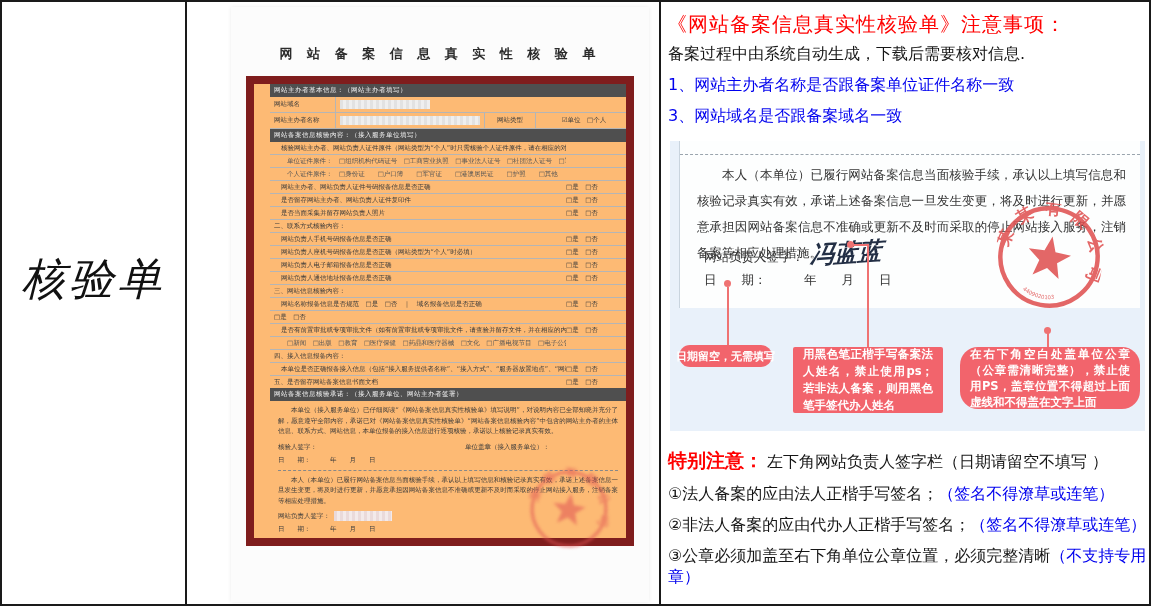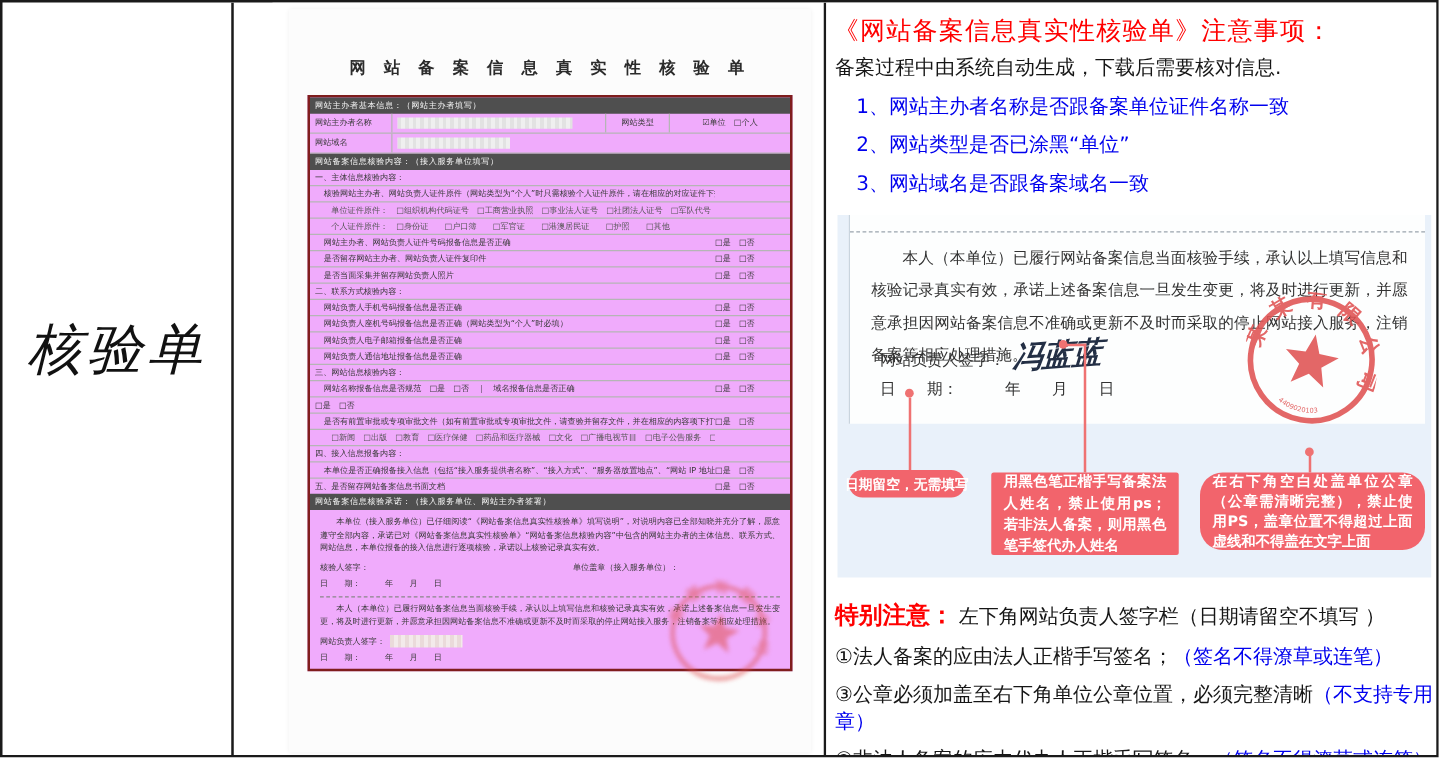--- a/index.html
+++ b/index.html
@@ -10,21 +10,21 @@
   
   .col-left { width:185px; flex:none; border-right:2px solid #1a1a1a; position:relative; }
   .big-label { position:absolute; top:248px; left:0; width:100%; text-align:center;
                font-family:"DejaVu Serif","Liberation Serif",serif; font-size:44px; letter-spacing:4px; color:#111;font-style:italic; }
 
   
   .col-mid { width:443px; flex:none; border-right:2px solid #1a1a1a; position:relative; background:#fff;margin-left:31px; }
   .paper { position:absolute; left:13px; top:5px; width:418px; height:595px; background:#fcfcfc; box-shadow:0 0 4px rgba(0,0,0,.08); }
   .f-title { margin-top:38px; text-align:center; font-family:"DejaVu Serif","Liberation Serif",serif;
              font-weight:bold; font-size:13px; letter-spacing:5px; color:#2b2b2b; }
-  .f-table { margin:13px auto 0 auto; width:388px; border:2px solid #7f1d1d; background:#f0abfc; }
+  .f-table { margin:13px auto 0 auto; width:388px; border:8px solid #7f1d1d; background:#fdba74;padding-left:16px; }
   .fbar { background:#4f4f4f; color:#f5f5f5; font-size:6.5px; line-height:13px; padding:0 4px; letter-spacing:.5px; }
   .frow { display:flex; align-items:center; border-bottom:1px solid #b5b5b5; font-size:6.5px; line-height:12px; color:#3a3a3a; padding:0 4px; }
   .frow:last-child { border-bottom:none; }
   .ft { flex:1; white-space:nowrap; overflow:hidden; }
   .fc { flex:none; width:56px; text-align:left; color:#3a3a3a; }
   .k-item .ft { padding-left:7px; }
   .k-opts .ft { padding-left:13px; color:#555; }
   .owner-row { display:flex; align-items:center; border-bottom:1px solid #b5b5b5; font-size:6.5px; line-height:15px; color:#3a3a3a; }
   .ocell { padding:0 4px; white-space:nowrap; }
   .olabel { width:66px; flex:none; border-right:1px solid #b5b5b5; }
@@ -40,21 +40,21 @@
   .sign-row .s1 { width:55%; }
   .date-row { margin-top:3px; line-height:10px; }
   .fdash { border-top:1px dashed #888; margin:5px 0 4px 0; }
   .small-stamp { position:absolute; right:16px; bottom:-12px; width:82px; height:82px; color:#e05353;
                  filter:blur(1.6px); opacity:.55; transform:rotate(8deg); }
 
   
   .col-right { flex:1; position:relative; background:#fff; padding-top:9px; }
   .r-title { margin-left:6px; font-size:20px; font-weight:normal; color:#f00; letter-spacing:1px; }
   .r-intro { margin:6px 0 0 7px; font-size:16px; color:#161616; }
-  .r-item  { margin:10px 0 0 24px; font-size:16px; color:#0000ee; }
+  .r-item  { margin:10px 0 0 7px; font-size:16px; color:#0000ee; }
   .sample-panel { position:relative; margin:14px 4px 0 9px; height:290px; background:#e9f1fa; }
   .excerpt { position:absolute; left:9px; top:0; right:5px; height:167px; background:#fdfefe; border-left:1px solid #c9d4de; }
   .dash-top { position:absolute; left:0; right:0; top:13px; border-top:1px dashed #9aa4ad; }
   .s-para { position:absolute; left:17px; right:14px; top:21px; font-size:12.5px; line-height:26px;
             color:#333; text-indent:2em; text-align:justify; }
   .s-sign { position:absolute; left:24px; top:96px; font-size:12.5px; color:#333; }
   .s-sig  { display:inline-block; margin-left:6px; font-family:"DejaVu Serif","Liberation Serif",serif;
             font-style:italic; font-weight:bold; font-size:24px; color:#232f45; transform:rotate(-4deg) skewX(-8deg); }
   .s-date { position:absolute; left:24px; top:131px; font-size:12.5px; color:#333; }
   .big-stamp { position:absolute; left:325px; top:62px; width:108px; height:108px; color:#e05353; opacity:.88; transform:rotate(10deg); }
@@ -78,37 +78,33 @@
   <div class="col-left">
     <div class="big-label">核验单</div>
   </div>
 
   <div class="col-mid">
     <div class="paper">
       <div class="f-title">网 站 备 案 信 息 真 实 性 核 验 单</div>
       <div class="f-table">
         <div class="fbar">网站主办者基本信息：（网站主办者填写）</div>
         <div class="owner-row">
+          <span class="ocell olabel">网站域名</span>
+          <span class="ocell oval"><span class="redact w90"></span></span>
+        </div>
+        <div class="owner-row">
           <span class="ocell olabel">网站主办者名称</span>
           <span class="ocell oval"><span class="redact w140"></span></span>
           <span class="ocell otype">网站类型</span>
           <span class="ocell oopts">☑单位　□个人</span>
         </div>
-        <div class="owner-row">
-          <span class="ocell olabel">网站域名</span>
-          <span class="ocell oval"><span class="redact w90"></span></span>
-        </div>
         <div class="fbar">网站备案信息核验内容：（接入服务单位填写）</div>
 
         <div>
 
-            <div class="frow k-sec">
-              <span class="ft">一、主体信息核验内容：</span>
-              <span class="fc"></span>
-            </div>
 
             <div class="frow k-item">
               <span class="ft">核验网站主办者、网站负责人证件原件（网站类型为“个人”时只需核验个人证件原件，请在相应的对应证件下打“√”）</span>
               <span class="fc"></span>
             </div>
 
             <div class="frow k-opts">
               <span class="ft">单位证件原件：　□组织机构代码证号　□工商营业执照　□事业法人证号　□社团法人证号　□军队代号　□其他</span>
               <span class="fc"></span>
             </div>
@@ -223,21 +219,20 @@
           </svg>
         </div>
       </div>
     </div>
   </div>
 
   <div class="col-right">
     <div class="r-title">《网站备案信息真实性核验单》注意事项：</div>
     <div class="r-intro">备案过程中由系统自动生成，下载后需要核对信息.</div>
     <div class="r-item">1、网站主办者名称是否跟备案单位证件名称一致</div>
-    <div class="r-item">2、网站类型是否已涂黑“单位”</div>
     <div class="r-item">3、网站域名是否跟备案域名一致</div>
 
     <div class="sample-panel">
       <div class="excerpt">
         <div class="dash-top"></div>
         <p class="s-para">本人（本单位）已履行网站备案信息当面核验手续，承认以上填写信息和核验记录真实有效，承诺上述备案信息一旦发生变更，将及时进行更新，并愿意承担因网站备案信息不准确或更新不及时而采取的停止网站接入服务，注销备案等相应处理措施。</p>
         <div class="s-sign">
           <span>网站负责人签字：</span><span class="s-sig">冯蓝蓝</span>
         </div>
         <div class="s-date">日　　期：　　　年　　月　　日</div>
@@ -267,19 +262,19 @@
       <div class="bubble b3">在右下角空白处盖单位公章（公章需清晰完整），禁止使用PS，盖章位置不得超过上面虚线和不得盖在文字上面</div>
     </div>
 
     <div class="sp-line">
       <span class="sp-label">特别注意：</span><span>左下角网站负责人签字栏（日期请留空不填写 ）</span>
     </div>
     <div class="sp-note">
       <span>①法人备案的应由法人正楷手写签名；</span><span class="blue">（签名不得潦草或连笔）</span>
     </div>
     <div class="sp-note">
+      <span>②非法人备案的应由代办人正楷手写签名；</span><span class="blue">（签名不得潦草或连笔）</span>
+    </div>
+    <div class="sp-note">
       <span>③公章必须加盖至右下角单位公章位置，必须完整清晰</span><span class="blue">（不支持专用章）</span>
-    </div>
-    <div class="sp-note">
-      <span>②非法人备案的应由代办人正楷手写签名；</span><span class="blue">（签名不得潦草或连笔）</span>
     </div>
   </div>
 </div>
 
 </body></html>

